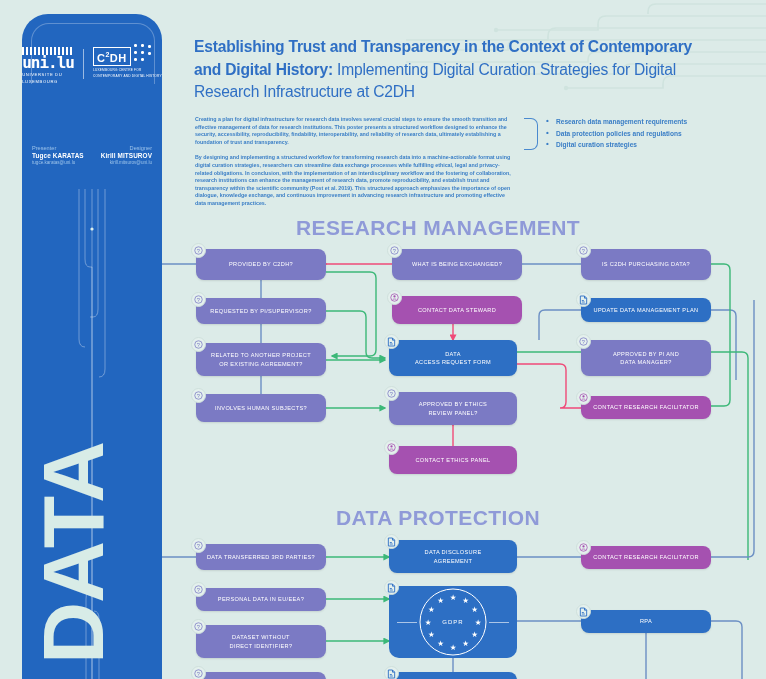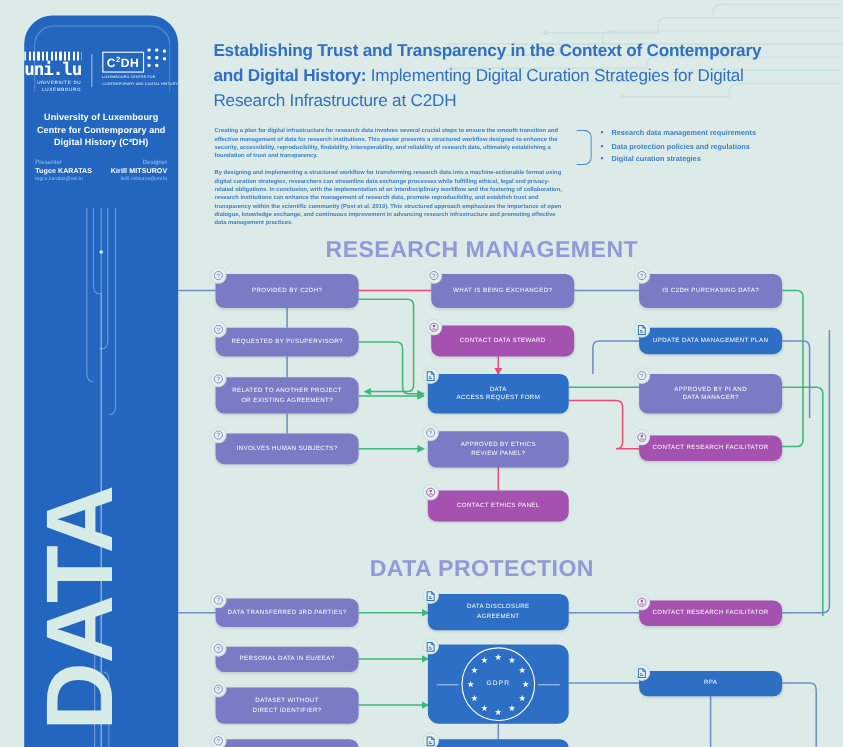--- a/index.html
+++ b/index.html
@@ -18,21 +18,21 @@
     overflow:hidden;
   }
   .sb-inner{position:absolute;left:0;top:0;width:140px;height:665px;}
   .sb-round-line{
     position:absolute;left:9px;top:9px;width:122px;height:60px;
     border:1px solid rgba(255,255,255,.28);
     border-bottom:none;border-radius:18px 18px 0 0;
   }
   .logos{position:absolute;top:33px;left:0;width:140px;display:flex;
          justify-content:center;align-items:flex-start;gap:9px;}
-  .logo-uni{color:#fff;text-align:right;}
+  .logo-uni{color:#fff;text-align:left;}
   .logo-uni .mark{
     font-family:"DejaVu Sans Mono",monospace;font-weight:bold;font-size:16px;
     letter-spacing:-1px;line-height:14px;
   }
   .logo-uni .bars{display:block;height:8px;margin-bottom:1px;
     background:repeating-linear-gradient(90deg,#fff 0 2px,transparent 2px 4px);}
   .logo-uni .sub{font-size:4.2px;letter-spacing:.6px;line-height:5px;margin-top:2px;}
   .logo-div{width:1px;height:30px;background:rgba(255,255,255,.55);margin-top:2px;}
   .logo-c2dh{color:#fff;}
   .logo-c2dh .box{
@@ -164,23 +164,20 @@
       <i style="left:2px;top:0"></i>
         <i style="left:9px;top:0"></i>
         <i style="left:16px;top:1px"></i>
       <i style="left:2px;top:7px"></i>
         <i style="left:9px;top:7px"></i>
         <i style="left:16px;top:8px"></i>
       <i style="left:2px;top:14px"></i>
         <i style="left:9px;top:14px"></i>
     </div>
 
-    <div class="inst" style="white-space:pre-line">University of Luxembourg
-Centre  for Contemporary and
-Digital History (C²DH)</div>
 
     <div class="credits">
       <div class="credit">
         <div class="role">Presenter</div>
         <div class="name">Tugce KARATAS</div>
         <div class="mail">tugce.karatas@uni.lu</div>
       </div>
       <div class="credit" style="text-align:right">
         <div class="role">Designer</div>
         <div class="name">Kirill MITSUROV</div>

